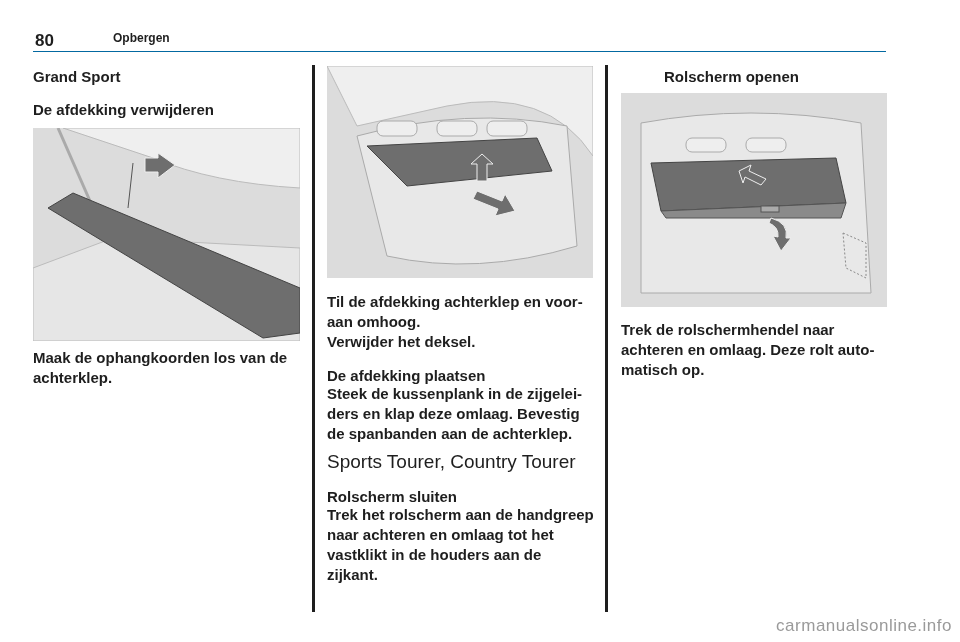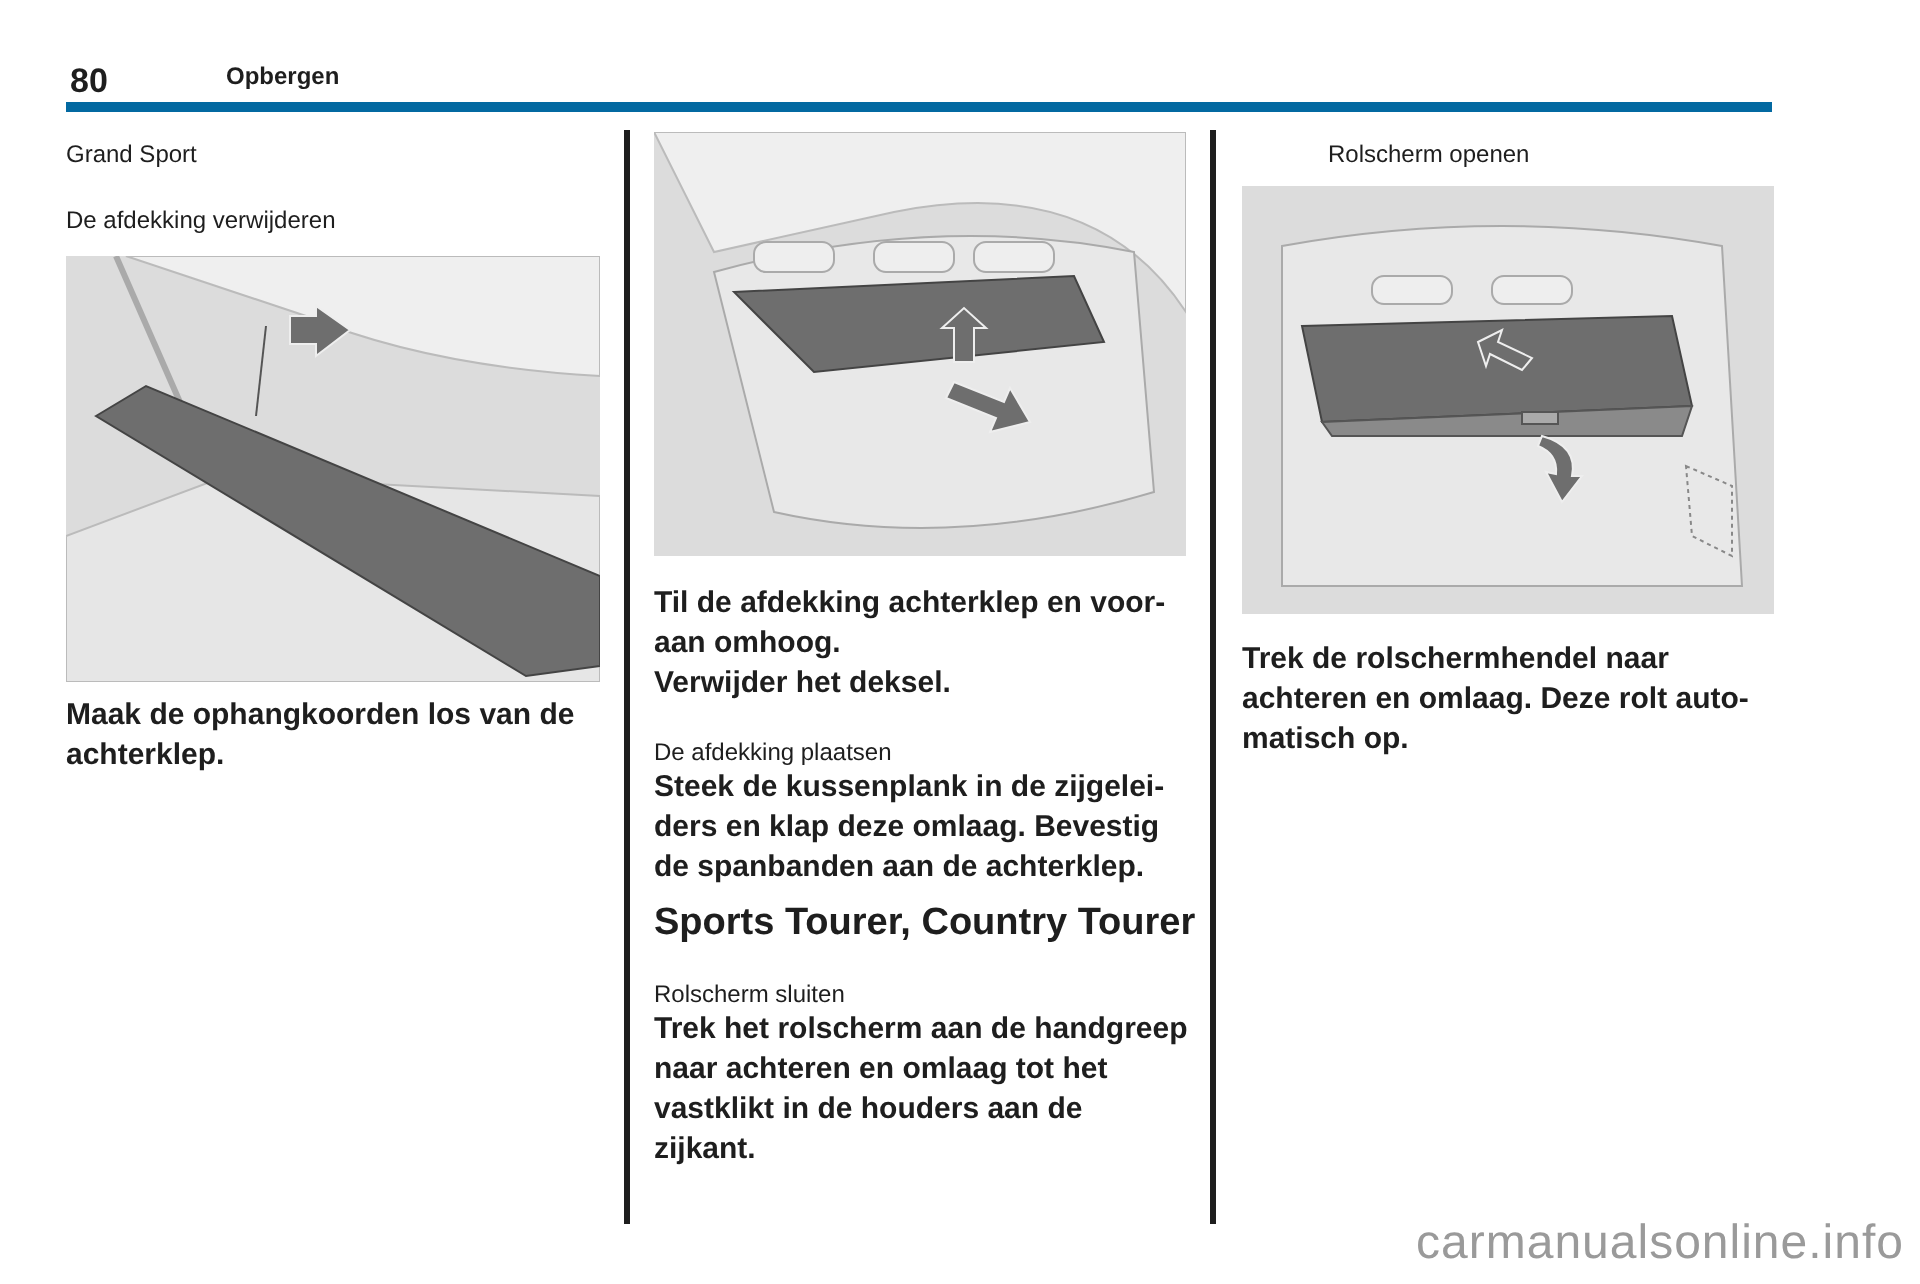--- a/index.html
+++ b/index.html
@@ -1,28 +1,28 @@
 <!DOCTYPE html>
 <html><head>
 <meta charset="utf-8">
 <style>
   html, body { margin:0; padding:0; background:#ffffff; }
   body { width:960px; height:642px; position:relative; overflow:hidden;
          font-family:"Liberation Sans", sans-serif; color:#1e1e1e; }
-  .header { position:absolute; left:33px; top:0; width:853px; height:51px; border-bottom:5px solid #0369a1; }
+  .header { position:absolute; left:33px; top:0; width:853px; height:51px; border-bottom:1px solid #0369a1; }
   .page-num { position:absolute; left:2px; top:31px; font-size:17px; font-weight:bold; }
   .chapter { position:absolute; left:80px; top:31px; font-size:12px; font-weight:bold; }
   .divider { position:absolute; top:65px; width:3px; height:547px; background:#1e1e1e; }
   .col { position:absolute; top:0; }
-  .h-sub { font-size:12px; font-weight:normal; line-height:18px; margin:0; }
+  .h-sub { font-size:15px; font-weight:bold; line-height:18px; margin:0; }
   .p { font-size:15px; font-weight:bold; line-height:20px; margin:0; }
-  .h-sec { font-size:19px; font-weight:bold; line-height:22px; margin:0; }
+  .h-sec { font-size:19px; font-weight:normal; line-height:22px; margin:0; }
   .fig { position:absolute; background:#d4d4d4; overflow:hidden; }
   .fig svg { display:block; width:100%; height:100%; }
-  .watermark { position:absolute; right:8px; bottom:6px; font-size:24px; color:#9a9a9a; letter-spacing:0.5px; }
+  .watermark { position:absolute; right:8px; bottom:6px; font-size:17px; color:#9a9a9a; letter-spacing:0.5px; }
 </style>
 </head>
 <body>
 
 <div class="header">
   <span class="page-num">80</span>
   <span class="chapter">Opbergen</span>
 </div>
 
 <div class="divider" style="left:312px"></div>

